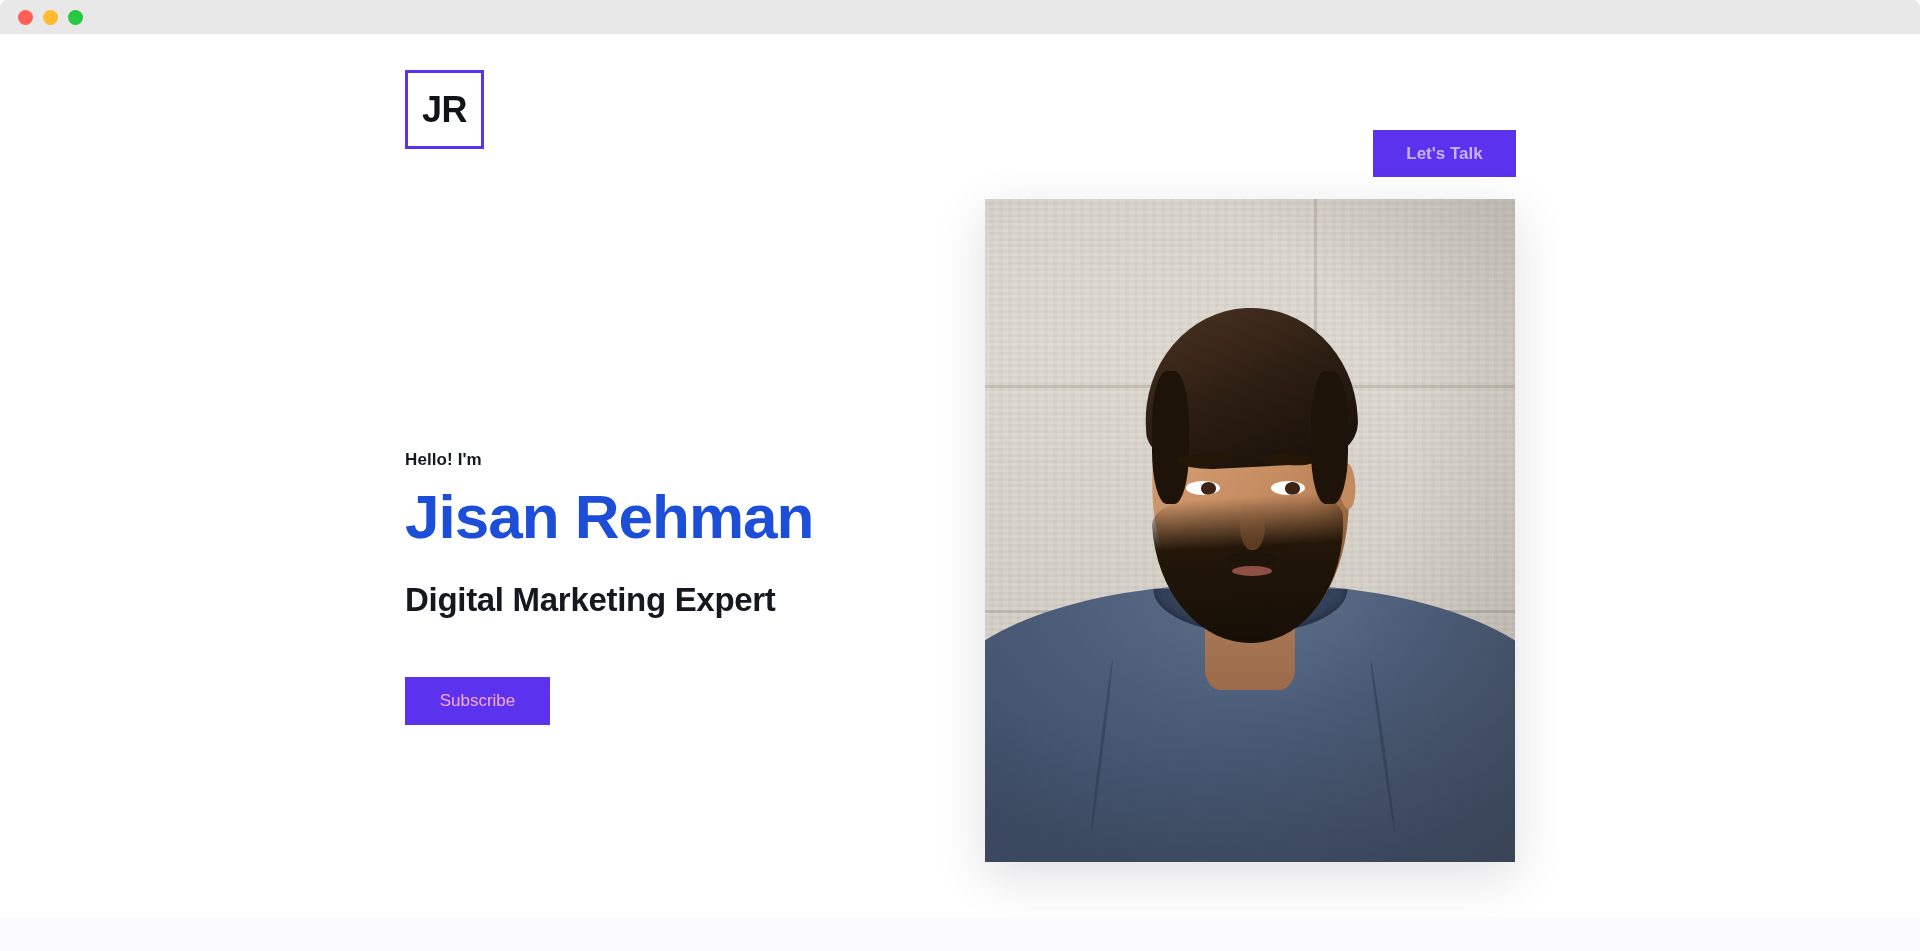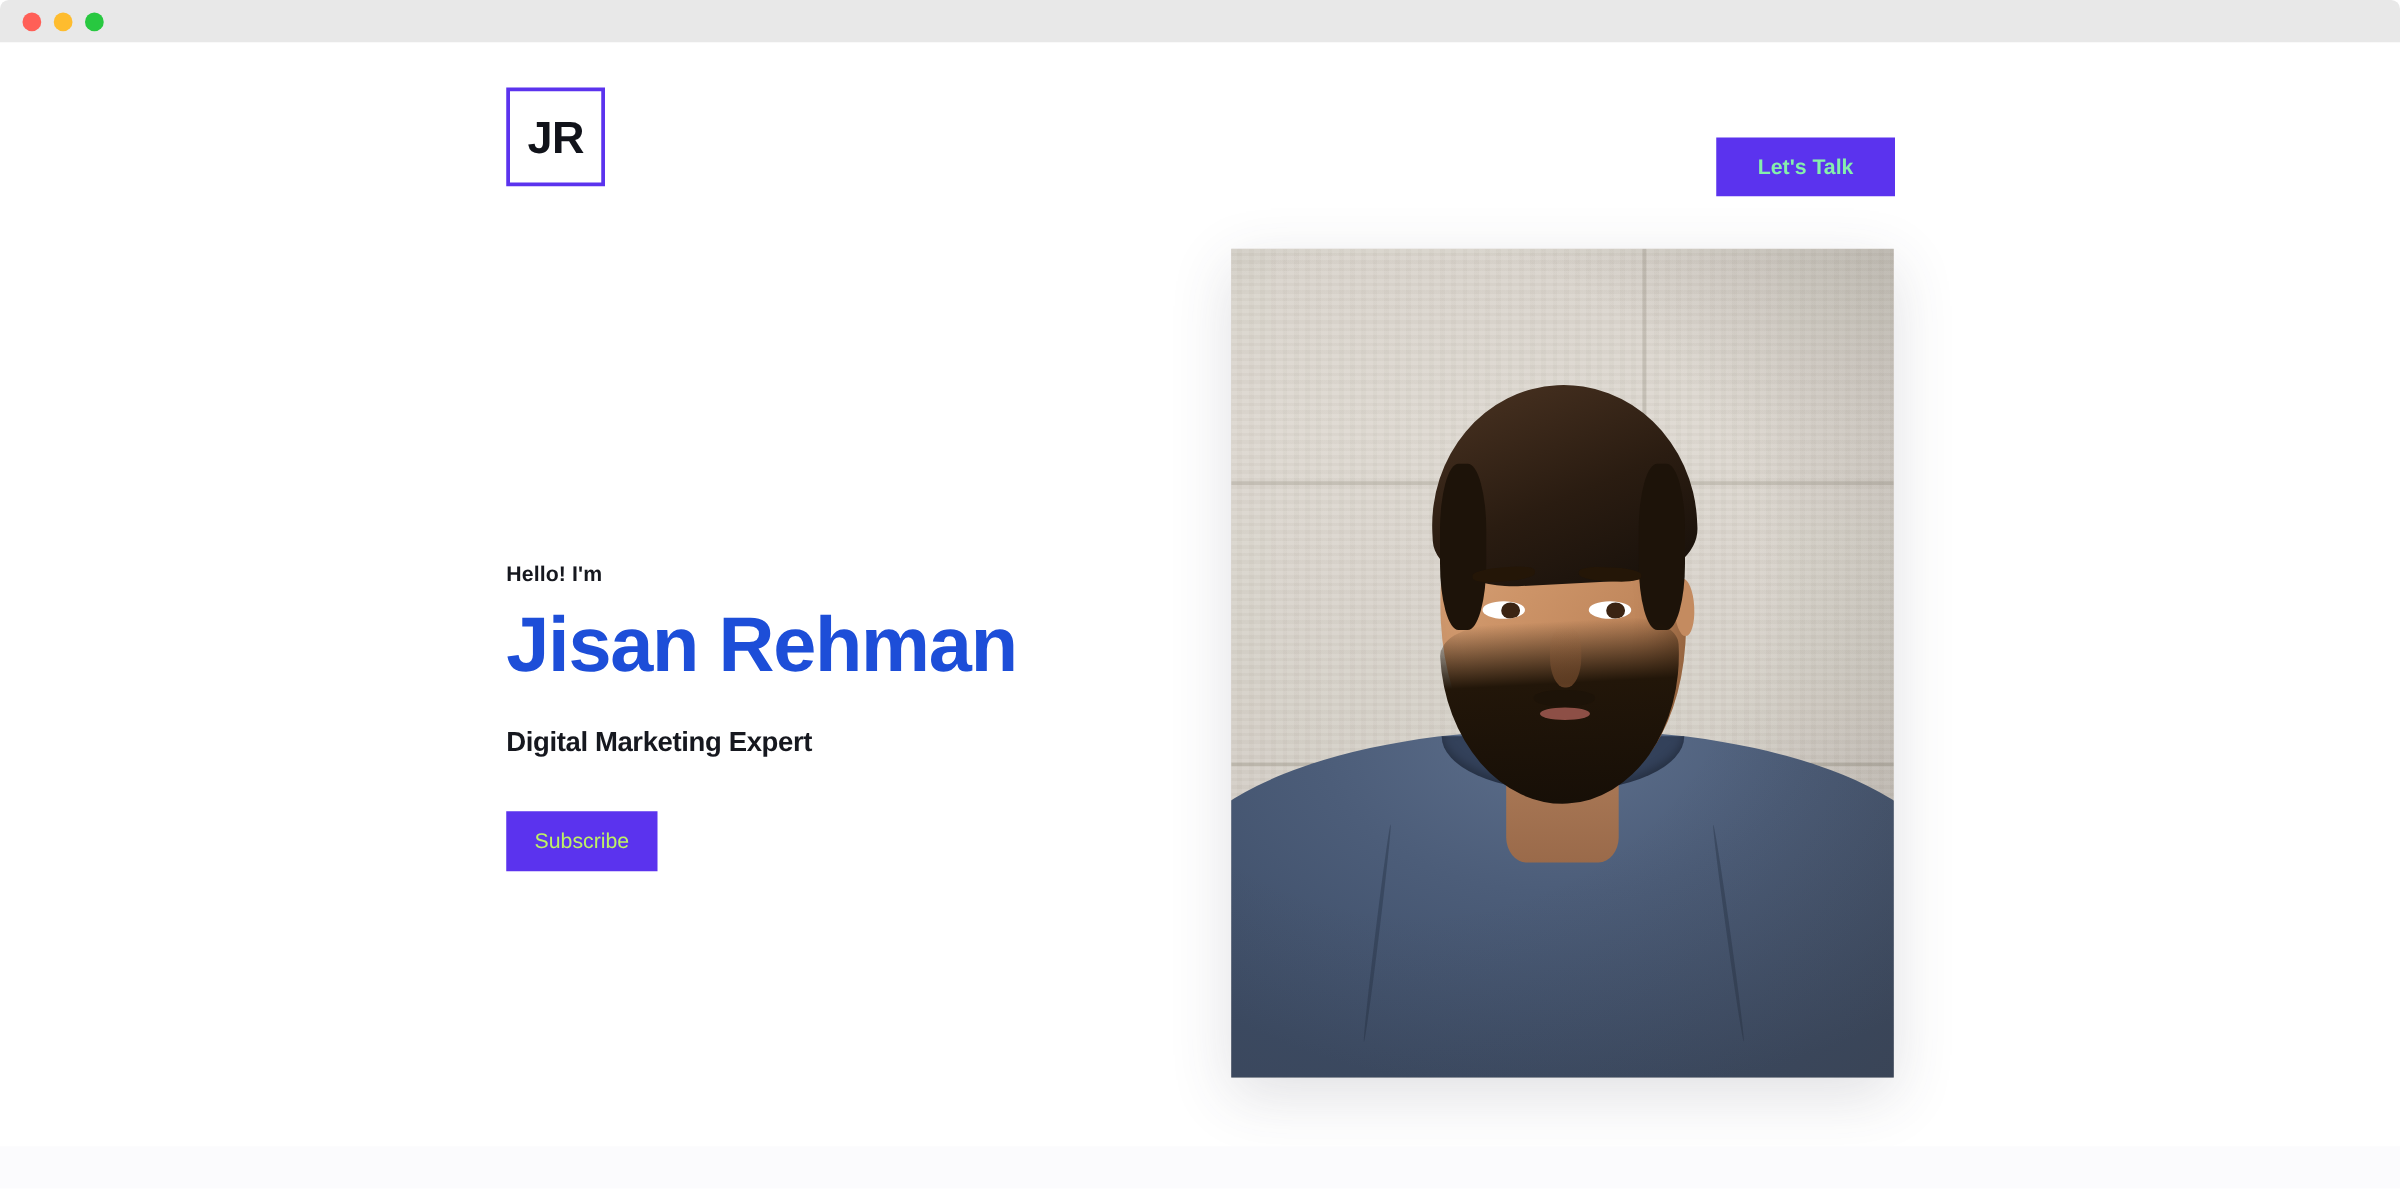--- a/index.html
+++ b/index.html
@@ -86,25 +86,25 @@
     text-decoration: none;
     padding: 0 22px;
     line-height: 1;
     white-space: nowrap;
     cursor: pointer;
   }
 
   .cta-button {
     position: absolute;
     left: 1373px;
-    top: 52px;
+    top: 72px;
     width: 143px;
     height: 47px;
     background: #5b33ee;
-    color: #86efac;
+    color: #c4b5fd;
     font-size: 17px;
     font-weight: bold;
     border: none;
     cursor: pointer;
     font-family: "Liberation Sans", sans-serif;
     display: flex;
     align-items: center;
     justify-content: center;
   }
 
@@ -124,21 +124,21 @@
   }
   .hero-name {
     font-size: 62px;
     font-weight: bold;
     color: #1d4ed8;
     line-height: 1.05;
     letter-spacing: -1px;
     margin-bottom: 32px;
   }
   .hero-role {
-    font-size: 22px;
+    font-size: 33px;
     font-weight: bold;
     color: #16181f;
     letter-spacing: -0.3px;
     margin-bottom: 42px;
   }
 
   .subscribe-form {
     display: flex;
     align-items: stretch;
     height: 48px;
@@ -151,31 +151,32 @@
     background: #ffffff;
     padding: 0 17px;
     font-size: 15px;
     color: #3a3a3a;
     font-family: "Liberation Sans", sans-serif;
     outline: none;
   }
   .email-input::placeholder { color: #9a9a9a; }
 
   .subscribe-button {
-    width: 121px;
+    width: 145px;
     height: 48px;
     background: #5b33ee;
-    color: #bef264;
+    color: #f9a8d4;
     border: none;
     font-size: 17px;
     cursor: pointer;
     font-family: "Liberation Sans", sans-serif;
     display: flex;
     align-items: center;
     justify-content: center;
+    margin-top: 16px;
   }
 
   
   .portrait-frame {
     position: absolute;
     left: 985px;
     top: 165px;
     width: 530px;
     height: 663px;
     box-shadow: 0 14px 46px rgba(60,60,80,0.16);

